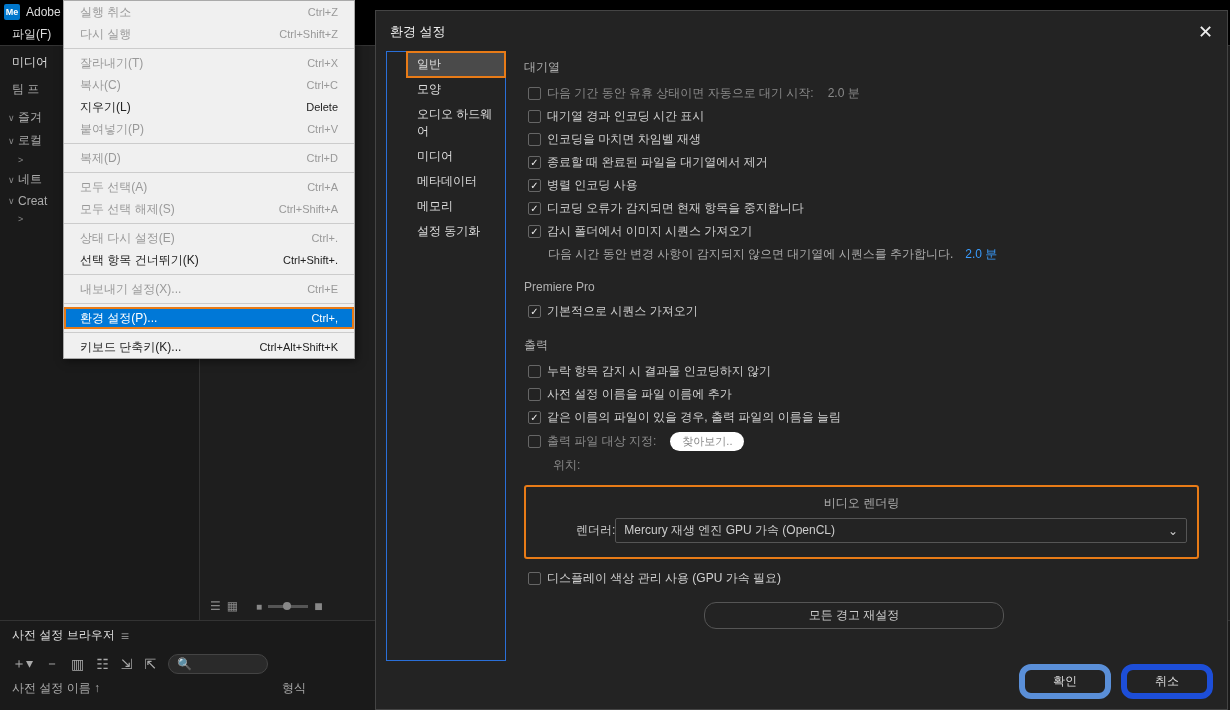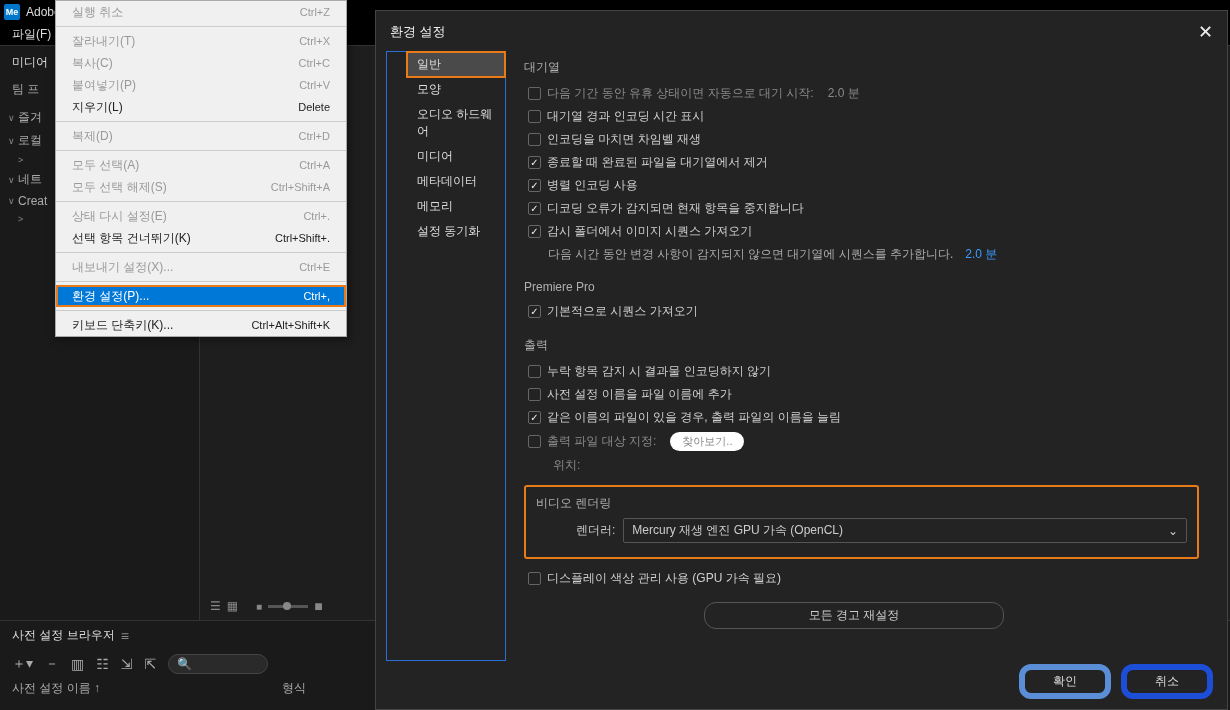--- a/index.html
+++ b/index.html
@@ -31,21 +31,21 @@
 .search-box { background: #2a2a2a; border: 1px solid #444; border-radius: 10px; padding: 2px 8px; width: 100px; display: flex; align-items: center; }
 .bottom-columns { display: flex; padding: 2px 12px; color: #aaa; font-size: 12px; }
 .col-1 { width: 270px; }
 
 
 .view-controls { position: absolute; bottom: 96px; left: 210px; display: flex; align-items: center; gap: 6px; color: #888; }
 .slider-track { width: 40px; height: 3px; background: #555; position: relative; }
 .slider-thumb { position: absolute; left: 15px; top: -3px; width: 8px; height: 8px; border-radius: 50%; background: #888; }
 
 
-.dropdown { position: absolute; left: 55px; top: 0; width: 292px; background: #f0f0f0; color: #222; box-shadow: 2px 2px 8px rgba(0,0,0,0.5); z-index: 10; border: 1px solid #aaa; }
+.dropdown { position: absolute; left: 63px; top: 0; width: 292px; background: #f0f0f0; color: #222; box-shadow: 2px 2px 8px rgba(0,0,0,0.5); z-index: 10; border: 1px solid #aaa; }
 .dd-item { padding: 4px 16px; font-size: 12px; display: flex; justify-content: space-between; align-items: center; height: 22px; }
 .dd-item.disabled { color: #999; }
 .dd-item.selected { background: #0078d7; color: #fff; }
 .dd-item.hl-border { outline: 2px solid #e87b17; outline-offset: -2px; }
 .dd-sep { height: 1px; background: #ccc; margin: 3px 0; }
 .dd-shortcut { color: inherit; font-size: 11px; }
 
 
 .dialog { position: absolute; left: 375px; top: 10px; right: 2px; bottom: 0; background: #232323; border: 1px solid #444; z-index: 5; }
 .dialog-header { display: flex; justify-content: space-between; align-items: center; padding: 10px 14px; }
@@ -60,22 +60,22 @@
 
 .settings-pane { flex: 1; padding: 0 18px; overflow-y: auto; }
 .section-label { color: #b0b0b0; font-size: 12px; margin: 8px 0 6px 0; }
 .check-row { display: flex; align-items: center; padding: 3px 4px; font-size: 12px; color: #d0d0d0; gap: 6px; }
 .check-row .sub { margin-left: 20px; color: #aaa; }
 .checkbox { width: 13px; height: 13px; border: 1px solid #666; border-radius: 2px; display: flex; align-items: center; justify-content: center; background: #232323; flex-shrink: 0; }
 .checkbox.checked::after { content: "✓"; font-size: 10px; color: #eee; }
 .inline-value { color: #3a9dff; margin-left: 6px; }
 .muted { color: #8a8a8a; }
 
-.video-section { border: 2px solid #e87b17; border-radius: 3px; padding: 8px 10px 14px 10px; margin-top: 8px; }
-.renderer-row { display: flex; align-items: center; gap: 8px; margin-top: 6px; padding-left: 40px; }
+.video-section { border: 2px solid #e87b17; border-radius: 3px; padding: 8px 10px 14px 10px; margin-top: 8px; text-align: center; }
+.renderer-row { display: flex; align-items: center; margin-top: 6px; padding-left: 40px; }
 .renderer-select { flex: 1; background: #232323; border: 1px solid #555; border-radius: 2px; padding: 3px 8px; display: flex; justify-content: space-between; align-items: center; color: #ccc; font-size: 12px; }
 
 .browse-btn { background: #ffffff; border-radius: 10px; padding: 2px 12px; color: #888; font-size: 11px; margin-left: 8px; }
 
 .reset-btn { border: 1px solid #555; border-radius: 12px; padding: 4px 0; width: 300px; text-align: center; color: #ccc; font-size: 12px; margin: 12px auto 0 180px; cursor: pointer; }
 
 .dialog-footer { position: absolute; bottom: 10px; right: 14px; display: flex; gap: 10px; }
 .btn { border: 6px solid #1d4ed8; border-radius: 12px; padding: 3px 28px; color: #ddd; font-size: 12px; cursor: pointer; background: #232323; }
 .btn.primary { border-color: #5a8fd8; }
 
@@ -165,36 +165,40 @@
       <div>형식</div>
     </div>
   </div>
 </div>
 
 <div class="dropdown" id="dd">
     <div class="dd-item disabled">
       <span>실행 취소</span>
       <span class="dd-shortcut">Ctrl+Z</span>
     </div>
+    <div class="dd-item disabled">
+      <span>다시 실행</span>
+      <span class="dd-shortcut">Ctrl+Shift+Z</span>
+    </div>
     <div class="dd-sep"></div>
     <div class="dd-item disabled">
       <span>잘라내기(T)</span>
       <span class="dd-shortcut">Ctrl+X</span>
     </div>
     <div class="dd-item disabled">
       <span>복사(C)</span>
       <span class="dd-shortcut">Ctrl+C</span>
-    </div>
-    <div class="dd-item disabled">
-      <span>붙여넣기(P)</span>
-      <span class="dd-shortcut">Ctrl+V</span>
     </div>
     <div class="dd-item">
       <span>지우기(L)</span>
       <span class="dd-shortcut">Delete</span>
+    </div>
+    <div class="dd-item disabled">
+      <span>붙여넣기(P)</span>
+      <span class="dd-shortcut">Ctrl+V</span>
     </div>
     <div class="dd-sep"></div>
     <div class="dd-item disabled">
       <span>복제(D)</span>
       <span class="dd-shortcut">Ctrl+D</span>
     </div>
     <div class="dd-sep"></div>
     <div class="dd-item disabled">
       <span>모두 선택(A)</span>
       <span class="dd-shortcut">Ctrl+A</span>

